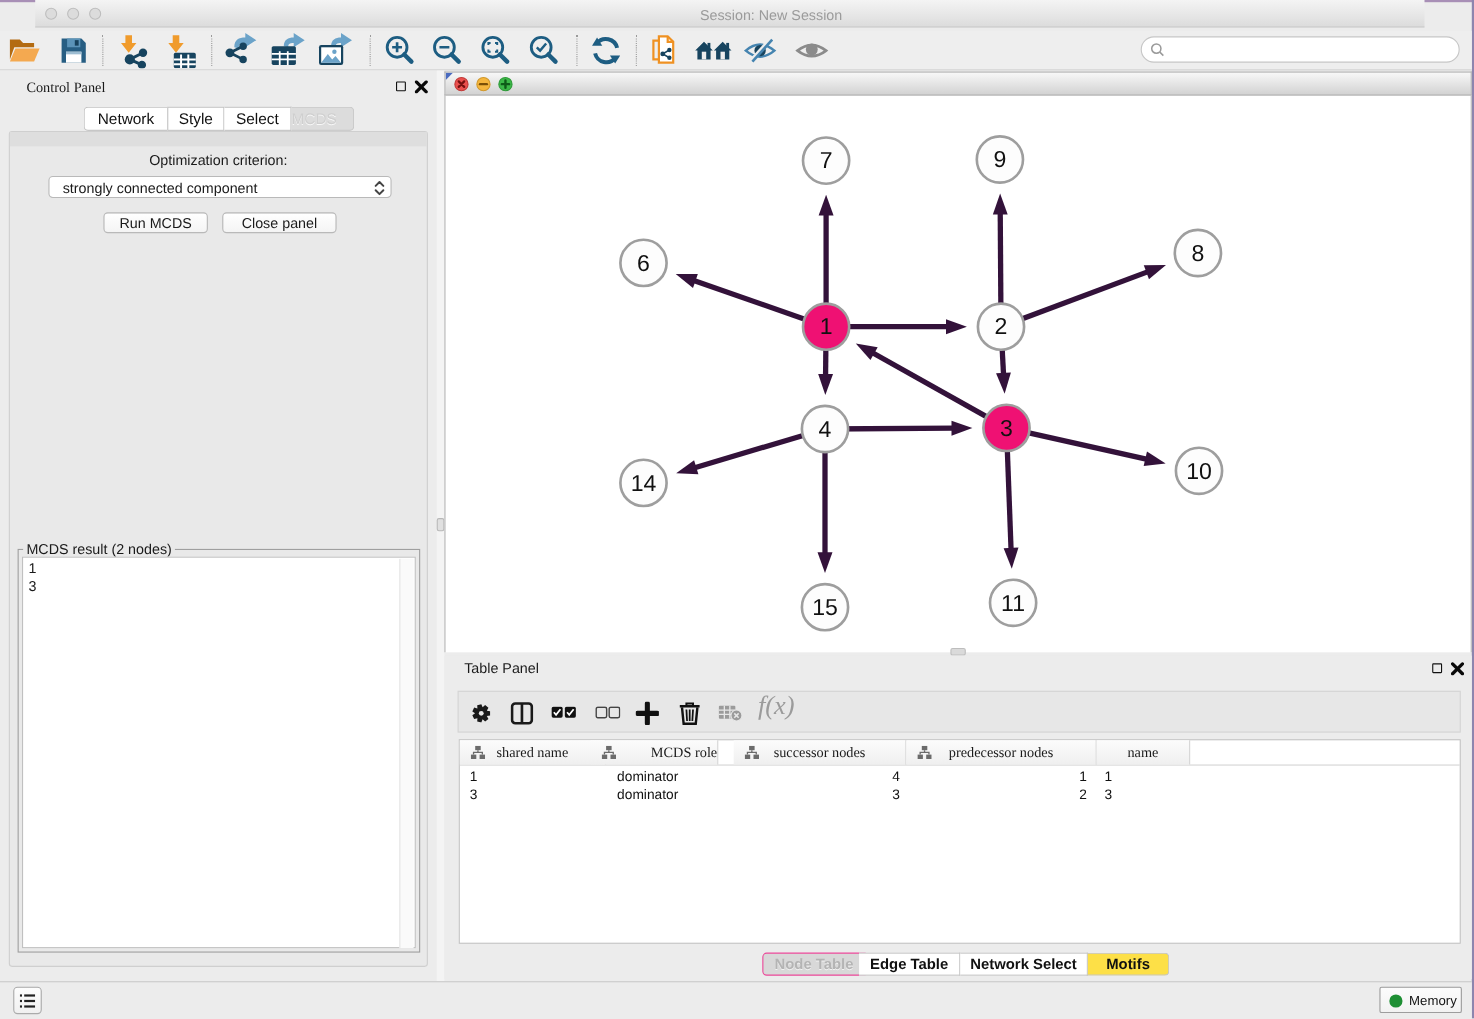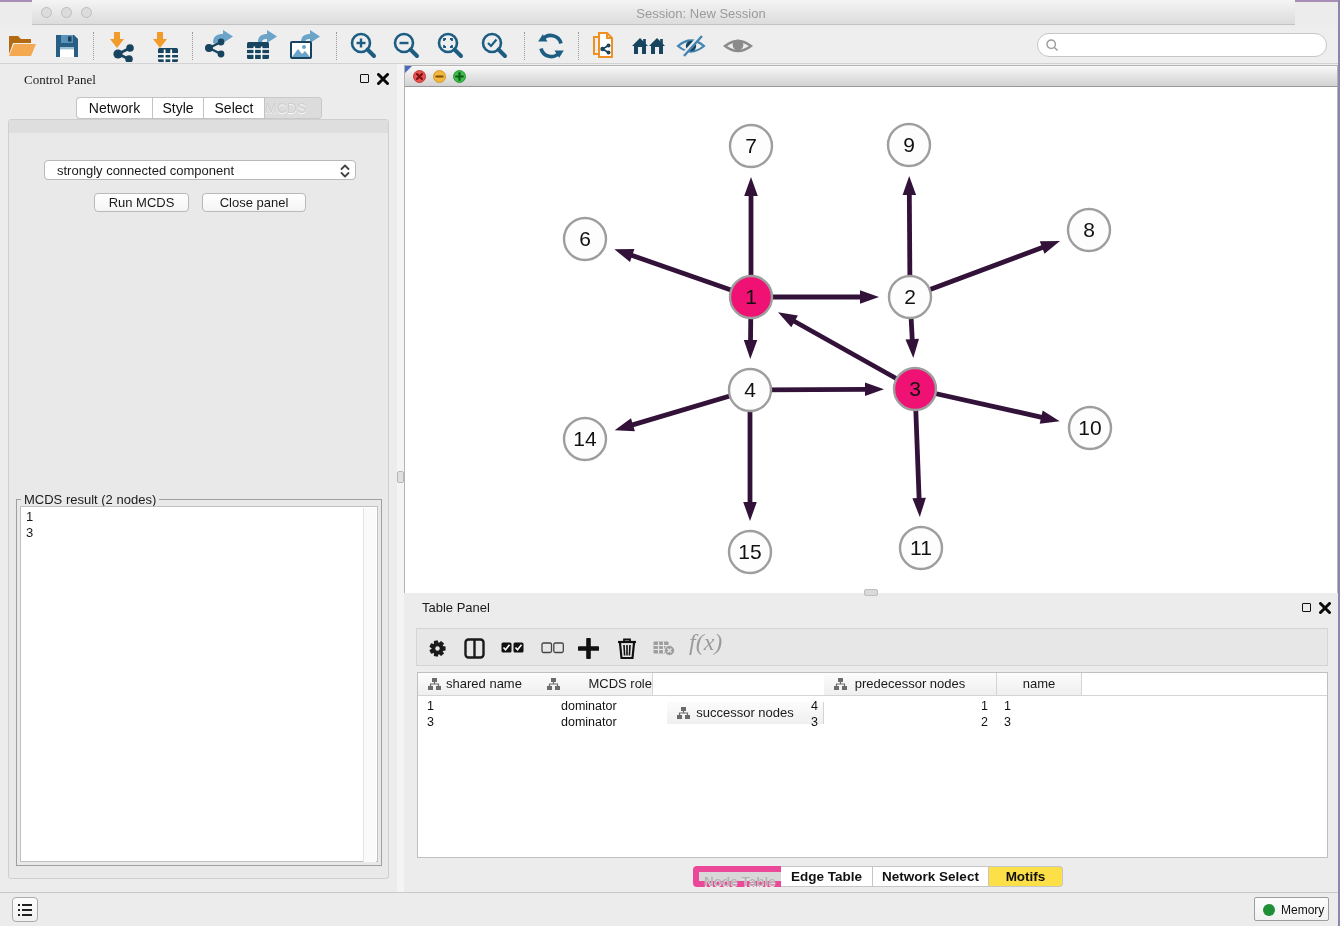--- a/index.html
+++ b/index.html
@@ -189,20 +189,21 @@
   <div class="abs" style="left:8px;top:55px;width:381px;height:760px;background:#e9e9e9;border:1px solid #cfcfcf;border-radius:3px;"></div>
   <div class="abs" style="left:9px;top:56px;width:379px;height:13px;background:#dedede;"></div>
 
   <div class="abs" style="left:76px;top:33px;height:22px;font-size:14px;">
     <span class="abs" style="left:0;width:76px;height:22px;background:#ffffff;border:1px solid #c3c3c3;border-right:none;border-radius:4px 0 0 4px;text-align:center;line-height:21px;color:#111;">Network</span>
     <span class="abs" style="left:76px;width:52px;height:22px;background:#ffffff;border:1px solid #c3c3c3;text-align:center;line-height:21px;color:#111;">Style</span>
     <span class="abs" style="left:128px;width:61px;height:22px;background:#ffffff;border:1px solid #c3c3c3;border-left:none;text-align:center;line-height:21px;color:#111;">Select</span>
     <span class="abs" style="left:189px;width:57px;height:22px;background:#dcdcdc;border:1px solid #c9c9c9;border-left:none;border-radius:0 4px 4px 0;line-height:21px;color:#cfcfcf;text-shadow:0 1px 0 #f8f8f8;">MCDS</span>
   </div>
 
+  <div class="abs" style="left:0;top:74px;width:397px;text-align:center;font-size:13px;color:#1a1a1a;">Optimization criterion:</div>
   <div class="abs" style="left:44px;top:96px;width:312px;height:20px;background:#ffffff;border:1px solid #b9b9b9;border-radius:4px;">
     <span class="abs" style="left:12px;top:2px;font-size:13px;color:#1a1a1a;">strongly connected component</span>
     <svg class="abs" style="left:294px;top:3px;" width="12" height="14" viewBox="0 0 12 14">
         <path d="M2.5 5 L6 1.5 L9.5 5 M2.5 9 L6 12.5 L9.5 9" fill="none" stroke="#444" stroke-width="1.8" stroke-linecap="round" stroke-linejoin="round"></path>
       </svg>
   </div>
   <div class="abs" style="left:94px;top:129px;width:95px;height:19px;background:linear-gradient(#ffffff,#f4f4f4);border:1px solid #b9b9b9;border-radius:4px;text-align:center;line-height:18px;font-size:13px;color:#1a1a1a;">Run MCDS</div>
   <div class="abs" style="left:202px;top:129px;width:104px;height:19px;background:linear-gradient(#ffffff,#f4f4f4);border:1px solid #b9b9b9;border-radius:4px;text-align:center;line-height:18px;font-size:13px;color:#1a1a1a;">Close panel</div>
 
   <div class="abs" style="left:16px;top:435px;width:366px;height:367px;border:1px solid #9f9f9f;">
@@ -362,21 +363,21 @@
         </g>
       <circle cx="16.5" cy="9.5" r="5" fill="#9b9b9b" stroke="#e7e7e7" stroke-width="1"></circle>
       <path d="M14.5 7.5 L18.5 11.5 M18.5 7.5 L14.5 11.5" stroke="#e7e7e7" stroke-width="1.4"></path>
     </svg>
 
     <div class="abs" style="left:272px;top:0px;font-family:'Liberation Serif',serif;font-style:italic;font-size:24px;color:#9b9b9b;">f(x)</div>
   </div>
 
   <div class="abs" style="left:13px;top:76px;width:911px;height:186px;background:#ffffff;border:1px solid #c0c0c0;">
     <style>
-      .hdrcell { position:absolute; top:0; height:22px; background:linear-gradient(#fcfcfc,#efefef); border-right:1px solid #d4d4d4; font-size:13px; color:#1a1a1a; text-align:center; line-height:22px; }
+      .hdrcell { position:absolute; top:0; height:22px; background:linear-gradient(#fcfcfc,#efefef); border-right:1px solid #d4d4d4; font-size:13px; color:#1a1a1a; text-align:center; line-height:22px;font-family:Liberation Serif, serif; }
       .treeic { position:absolute; left:10px; top:5px; }
       .rowtxt { position:absolute; font-size:12.5px; color:#111; }
     </style>
     <div class="abs" style="left:0;top:0;width:909px;height:23px;border-bottom:1px solid #d4d4d4;"></div>
     <div class="hdrcell" style="left:0;width:133px;">
       <svg class="treeic" width="13" height="12" viewBox="0 0 13 12">
           <g fill="#6b6b6b">
             <rect x="4" y="0" width="5" height="4"></rect>
             <rect x="0" y="8" width="5" height="4"></rect>
             <rect x="8" y="8" width="5" height="4"></rect>
@@ -389,21 +390,21 @@
       <svg class="treeic" width="13" height="12" viewBox="0 0 13 12">
           <g fill="#6b6b6b">
             <rect x="4" y="0" width="5" height="4"></rect>
             <rect x="0" y="8" width="5" height="4"></rect>
             <rect x="8" y="8" width="5" height="4"></rect>
             <path d="M6.5 4 L6.5 6 M2.5 8 L2.5 6 L10.5 6 L10.5 8" stroke="#6b6b6b" fill="none" stroke-width="1.2"></path>
           </g>
         </svg>
       MCDS role
     </div>
-    <div class="hdrcell" style="left:249px;width:157px;margin-top:29px;">
+    <div class="hdrcell" style="left:249px;width:157px;">
       <svg class="treeic" width="13" height="12" viewBox="0 0 13 12">
           <g fill="#6b6b6b">
             <rect x="4" y="0" width="5" height="4"></rect>
             <rect x="0" y="8" width="5" height="4"></rect>
             <rect x="8" y="8" width="5" height="4"></rect>
             <path d="M6.5 4 L6.5 6 M2.5 8 L2.5 6 L10.5 6 L10.5 8" stroke="#6b6b6b" fill="none" stroke-width="1.2"></path>
           </g>
         </svg>
       successor nodes
     </div>
@@ -426,21 +427,21 @@
     <div class="rowtxt" style="left:560px;top:26px;width:10px;text-align:right;">1</div>
     <div class="rowtxt" style="left:586px;top:26px;">1</div>
     <div class="rowtxt" style="left:9px;top:42px;">3</div>
     <div class="rowtxt" style="left:143px;top:42px;">dominator</div>
     <div class="rowtxt" style="left:390px;top:42px;width:10px;text-align:right;">3</div>
     <div class="rowtxt" style="left:560px;top:42px;width:10px;text-align:right;">2</div>
     <div class="rowtxt" style="left:586px;top:42px;">3</div>
   </div>
 
   <div class="abs" style="left:289px;top:270px;height:21px;font-size:13.5px;font-weight:bold;">
-    <span class="abs" style="left:0;width:94px;height:21px;background:#d8d8d8;border:6px solid #ec4899;border-radius:4px 0 0 4px;text-align:center;line-height:20px;color:#b4b4b4;text-shadow:0 1px 0 #f2f2f2;">Node Table</span>
+    <span class="abs" style="left:0;width:94px;height:21px;background:#d8d8d8;border:1px solid #ec4899;border-radius:4px 0 0 4px;text-align:center;line-height:20px;color:#b4b4b4;text-shadow:0 1px 0 #f2f2f2;">Node Table</span>
     <span class="abs" style="left:88px;width:92px;height:21px;background:#ffffff;border:1px solid #c6c6c6;border-left:none;text-align:center;line-height:20px;color:#111;">Edge Table</span>
     <span class="abs" style="left:180px;width:116px;height:21px;background:#ffffff;border:1px solid #c6c6c6;border-left:none;text-align:center;line-height:20px;color:#111;">Network Select</span>
     <span class="abs" style="left:296px;width:74px;height:21px;background:#fde047;border:1px solid #c6c6c6;border-left:none;border-radius:0 4px 4px 0;text-align:center;line-height:20px;color:#111;">Motifs</span>
   </div>
 </div>
 
 <div class="abs" style="left:0;top:892px;width:1338px;height:34px;background:#ececec;border-top:1px solid #c9c9c9;"></div>
 <div class="abs" style="left:12px;top:897px;width:26px;height:25px;background:linear-gradient(#fdfdfd,#f0f0f0);border:1px solid #ababab;border-radius:4px;">
   <svg class="abs" style="left:5px;top:5px;" width="14" height="14" viewBox="0 0 14 14">
     <g fill="#222">

